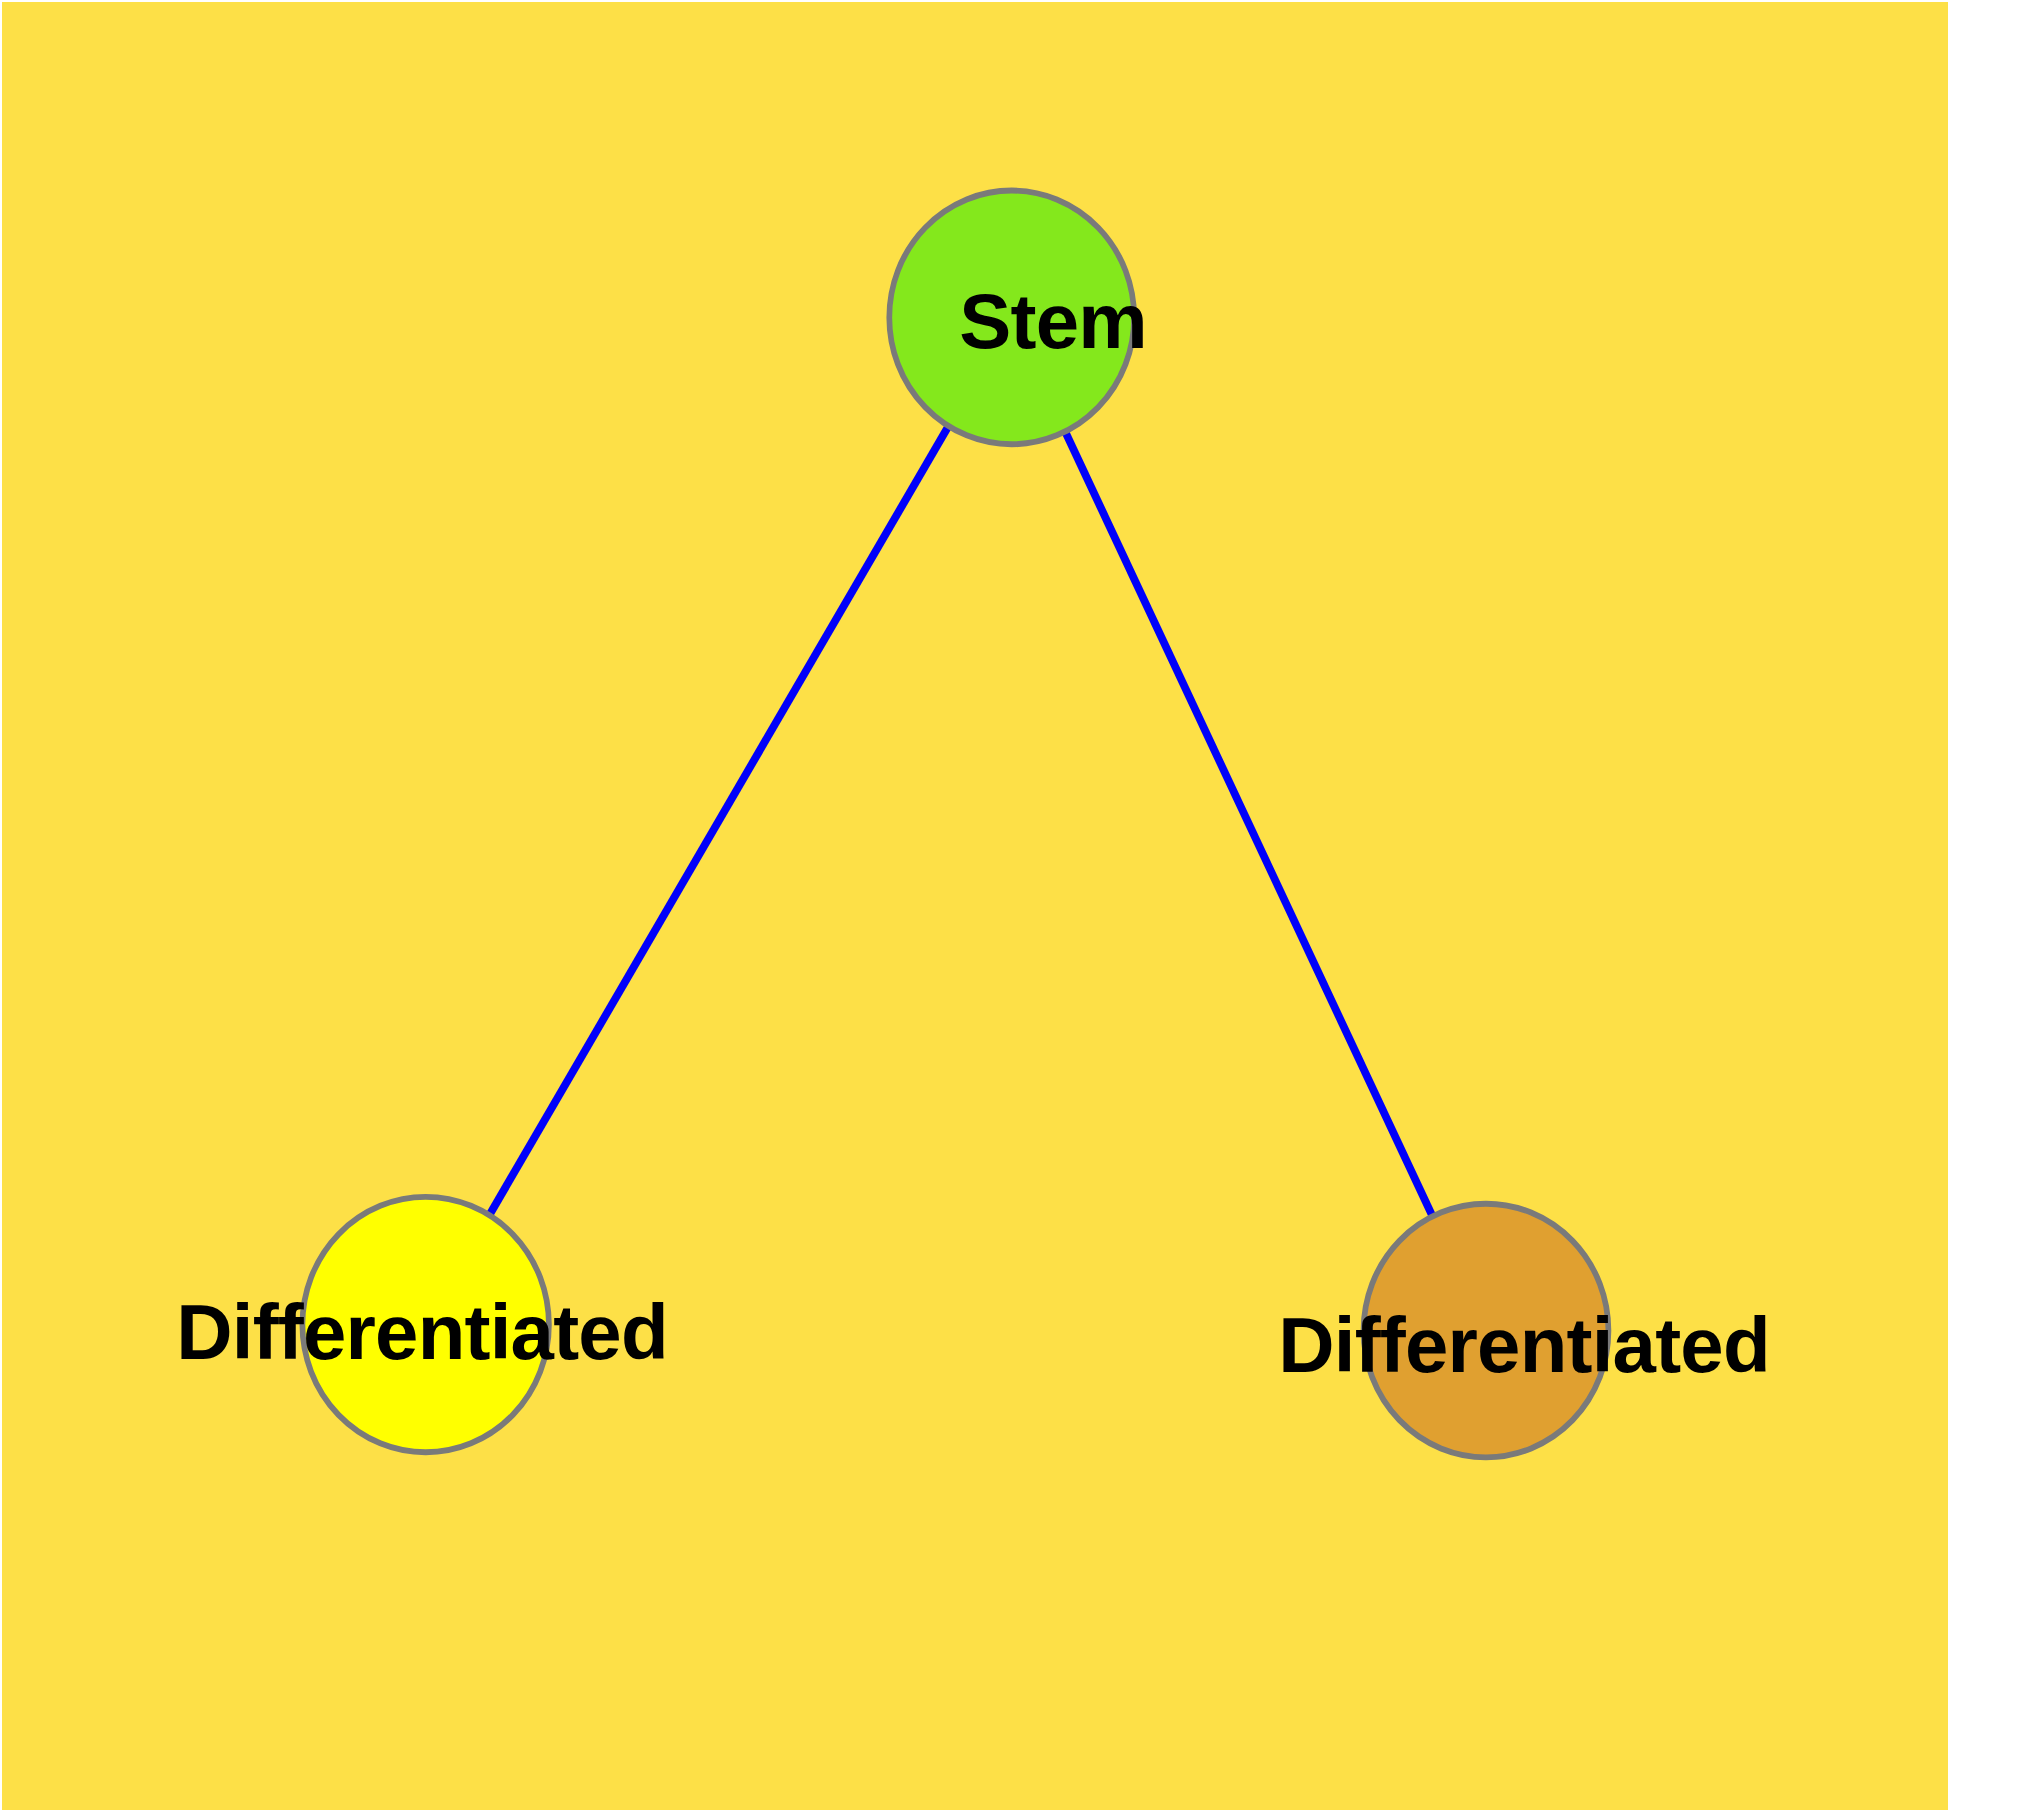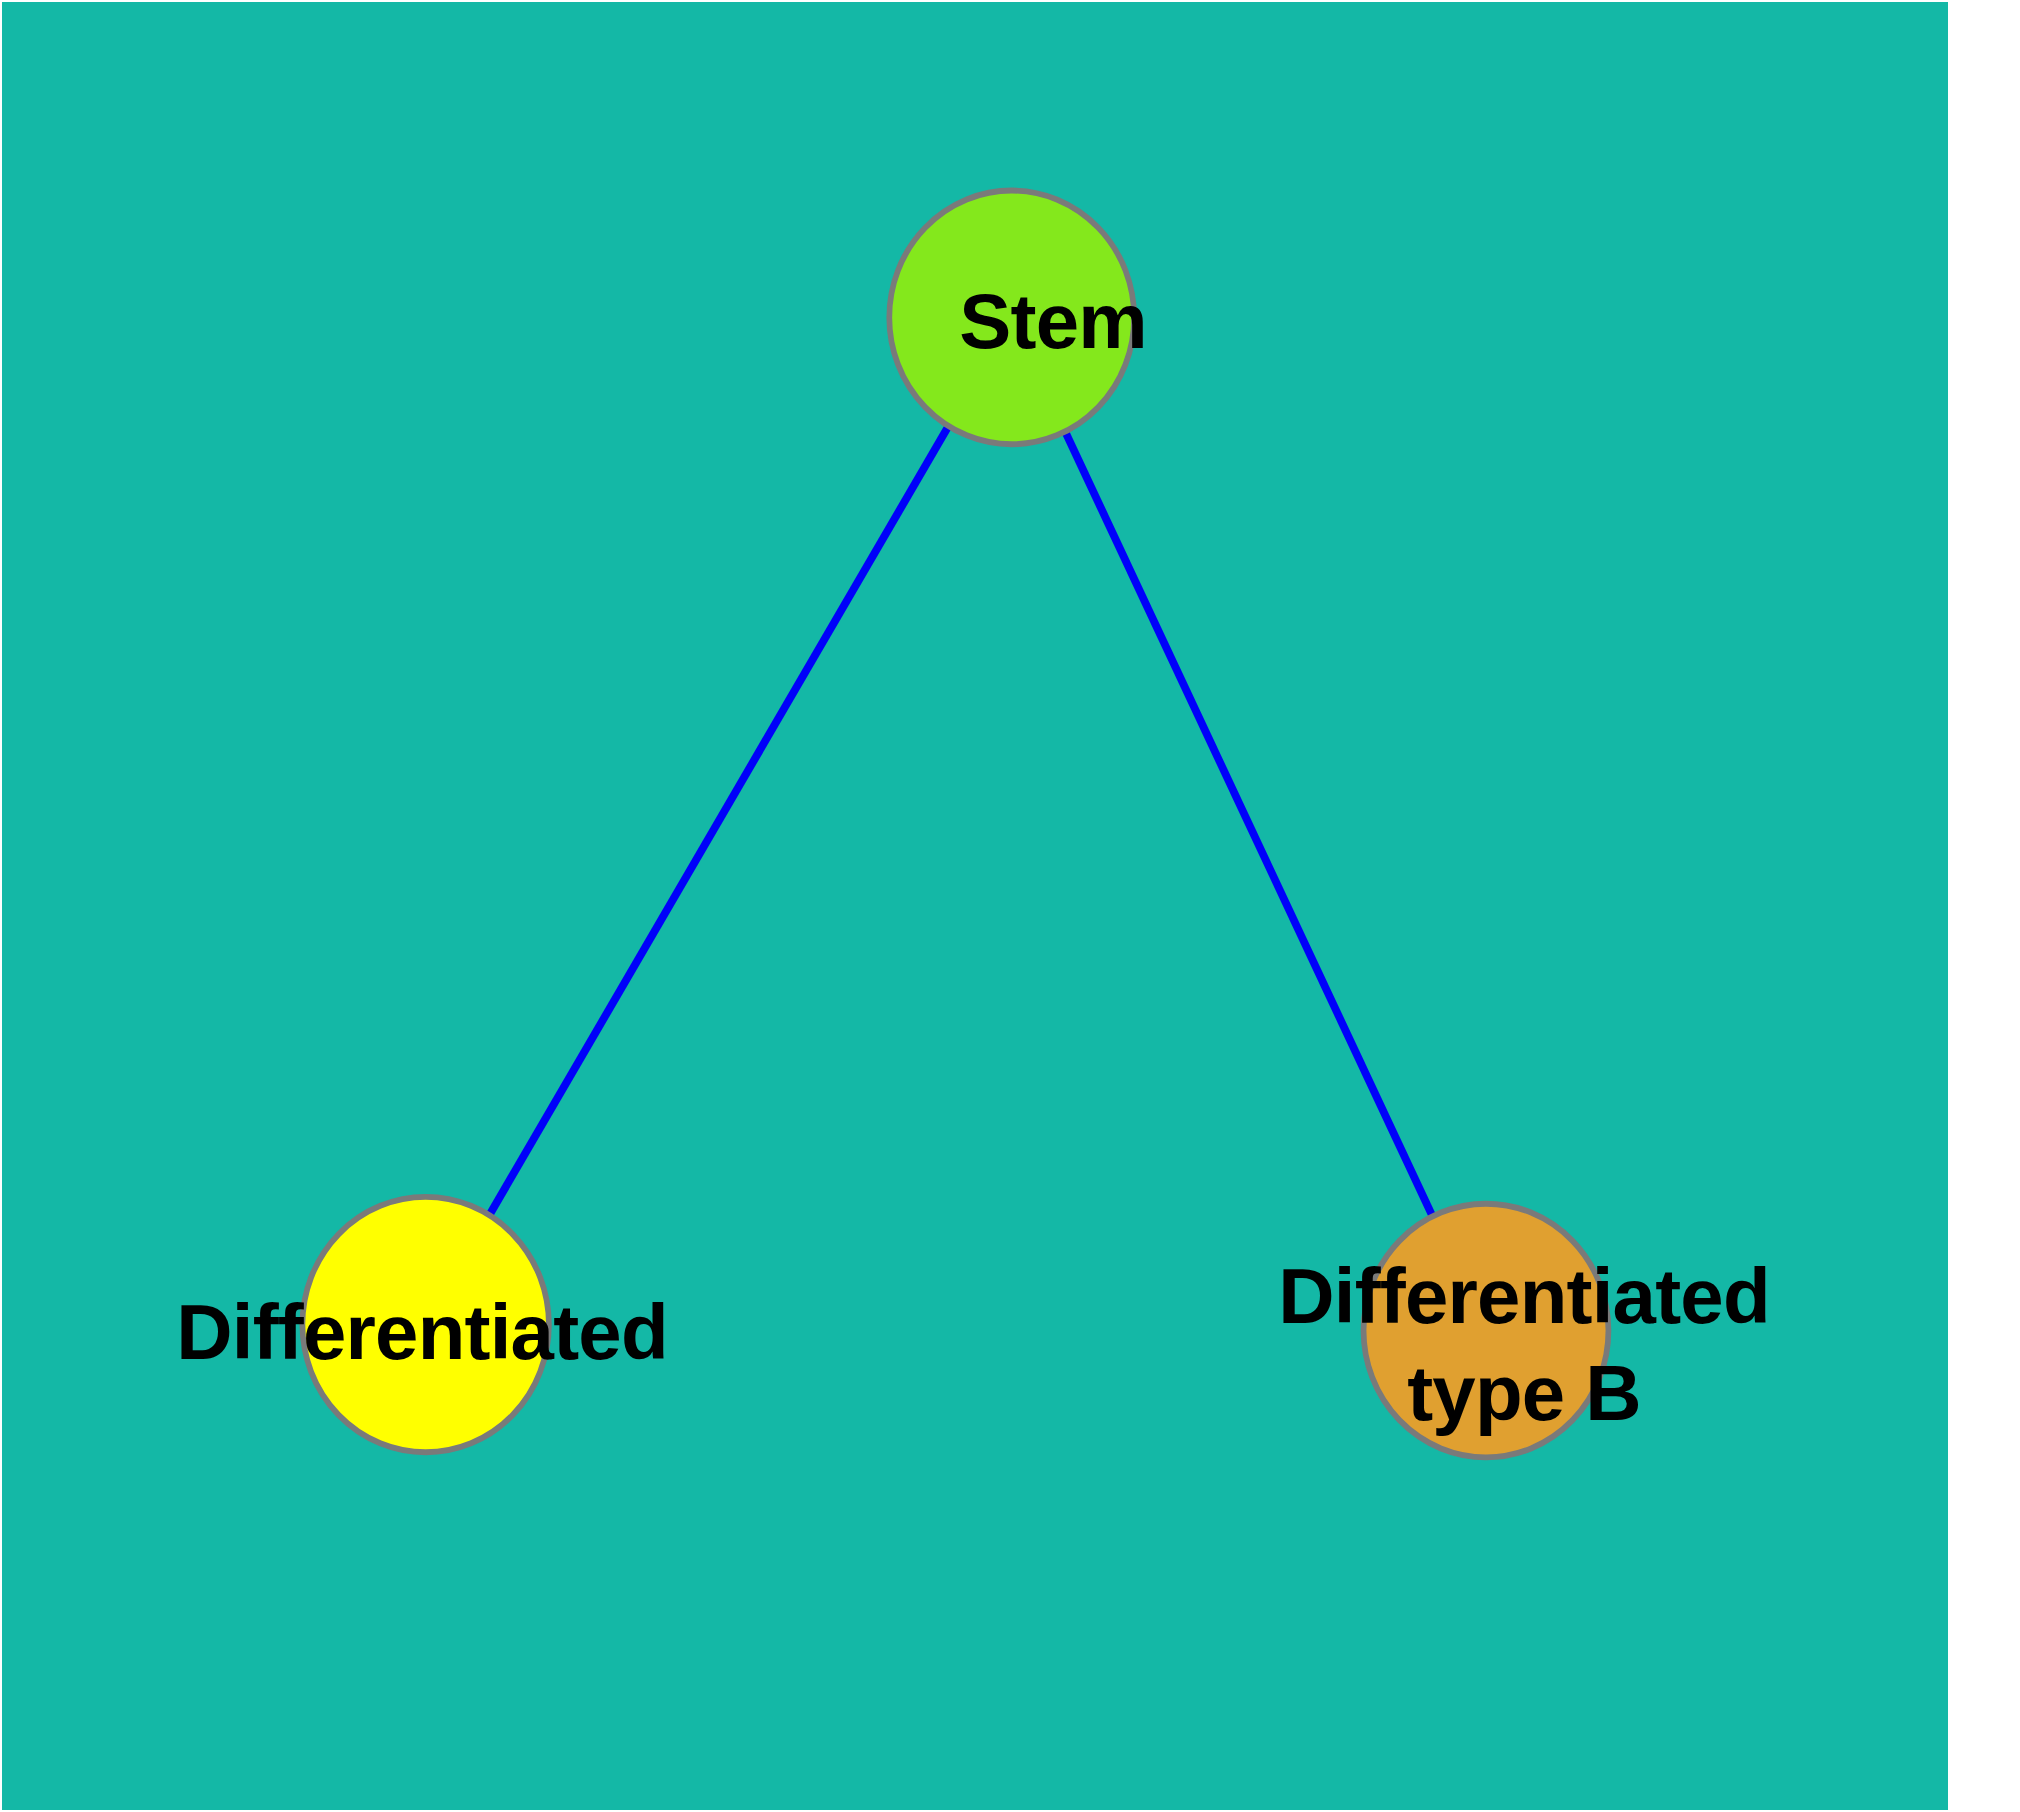--- a/index.html
+++ b/index.html
@@ -3,21 +3,21 @@
 <meta charset="utf-8">
 <style>
   html, body { margin: 0; padding: 0; background: #ffffff; }
 
   .frame {
     position: relative;
     width: 1950px;
     height: 1812px;
     box-sizing: border-box;
     border: 2.5px solid #ffffff;
-    background: #14b8a6;
+    background: #fde047;
     overflow: hidden;
     font-family: "Liberation Sans", sans-serif;
   }
 
   .diagram-svg {
     position: absolute;
     left: 0; top: 0;
     width: 100%; height: 100%;
     display: block;
   }
@@ -65,17 +65,16 @@
   <div class="node-label" style="left: 1051px; top: 319px;">
     <div>Stem</div>
   </div>
 
   <div class="node-label" style="left: 420px; top: 1330px;">
     <div>Differentiated</div>
   </div>
 
   <div class="node-label" style="left: 1522px; top: 1343px;">
     <div>Differentiated</div>
-    <div>type B</div>
   </div>
 
 </div>
 
 
 </body></html>

